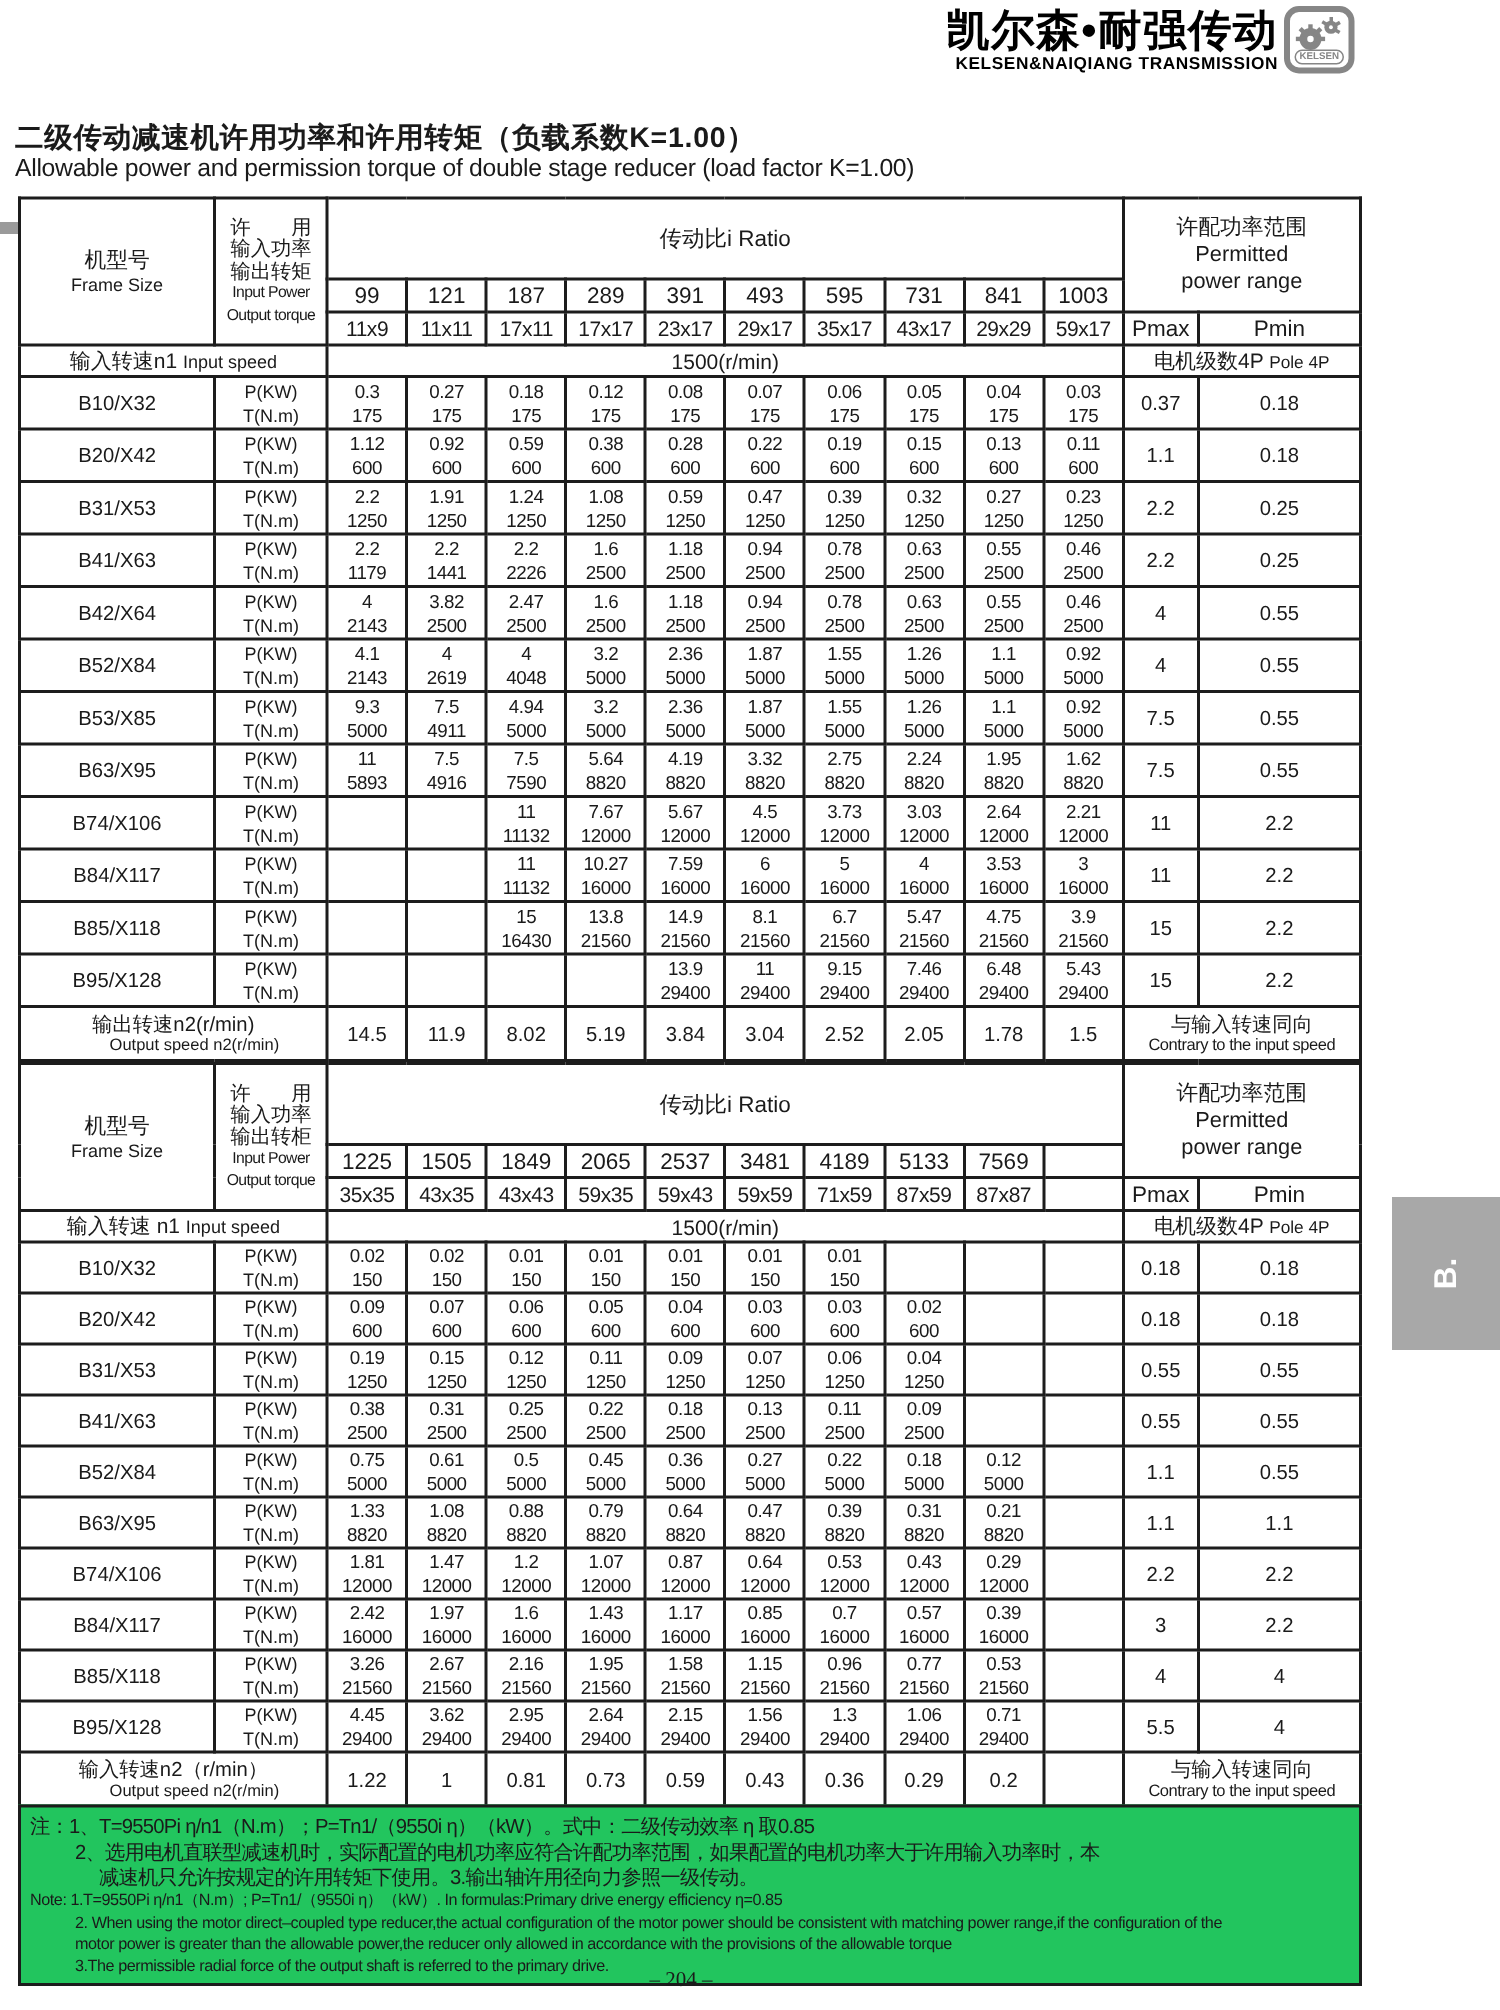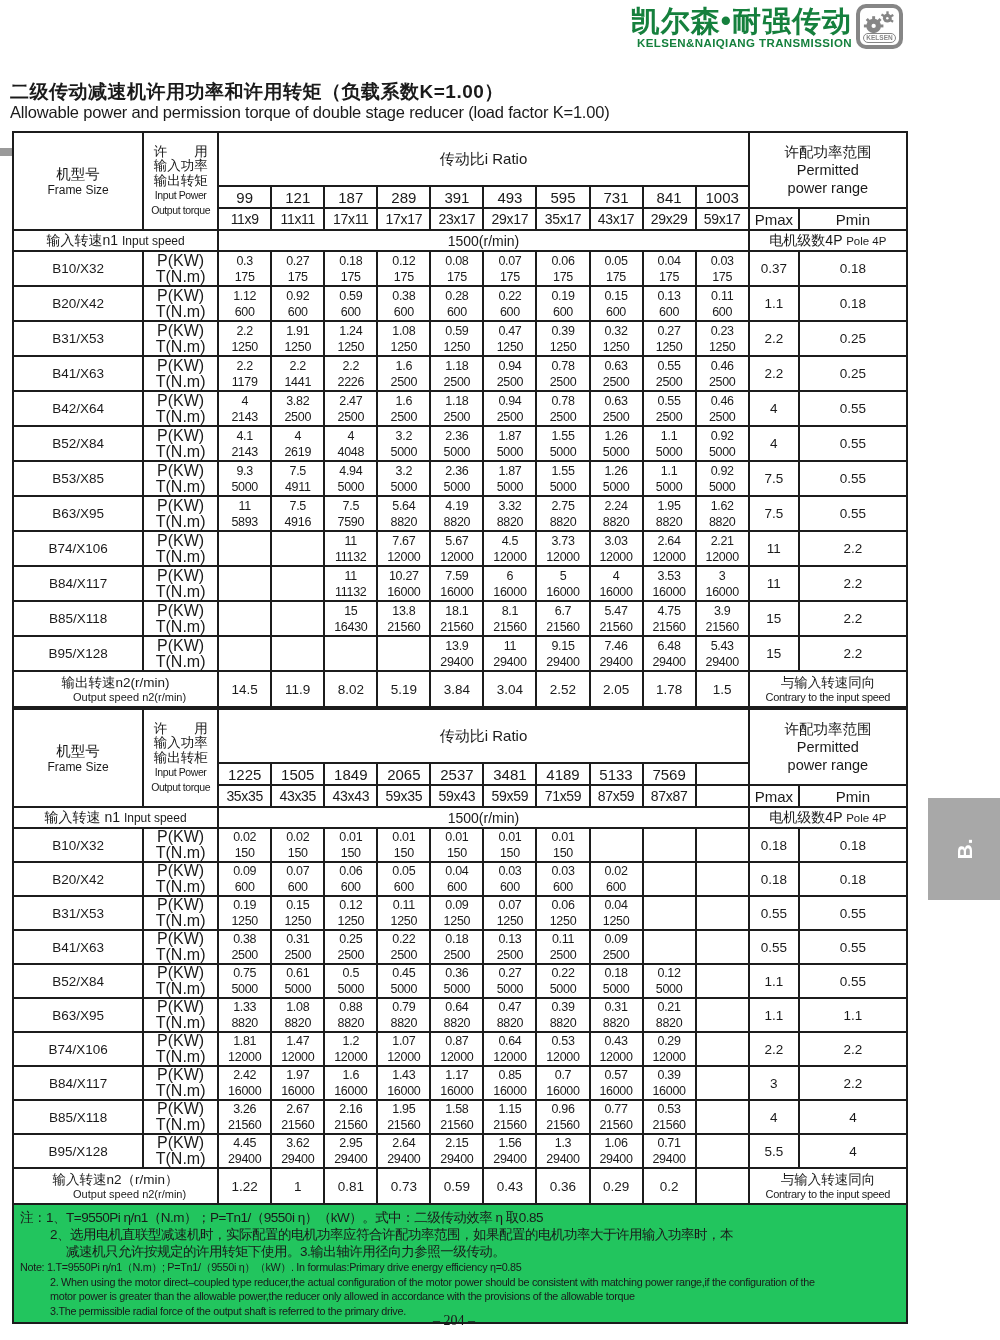--- a/index.html
+++ b/index.html
@@ -1,20 +1,20 @@
 <!DOCTYPE html>
 <html><head>
 <meta charset="utf-8">
 <style>
   * { margin:0; padding:0; box-sizing:border-box; }
   body { background:#e8e8e8; font-family:"Liberation Sans","DejaVu Sans",sans-serif; }
   .page { position:relative; width:1000px; height:1340px; background:#ffffff; color:#1a1a1a; margin:0 auto; overflow:hidden; }
 
   
-  .brand { position:absolute; top:6px; right:148px; text-align:right; color:#15803d; }
+  .brand { position:absolute; top:6px; right:148px; text-align:right; color:#000000; }
   .brand-cn { font-size:29px; font-weight:bold; letter-spacing:1px; line-height:30px; }
   .brand-en { font-size:11.5px; font-weight:bold; letter-spacing:0.4px; margin-top:1px; }
   .logo-box { position:absolute; top:4px; left:856px; width:47px; height:45px; border:4px solid #868686; border-radius:10px; background:#fff; }
   .logo-pill { position:absolute; bottom:2px; left:3px; right:3px; border:1.5px solid #868686; border-radius:5px; font-size:6.5px; font-weight:bold; color:#868686; text-align:center; line-height:8px; background:#fff; }
   .gray-bar { position:absolute; top:148px; left:0; width:906px; height:8px; background:#9a9a9a; }
 
   
   .title-cn { position:absolute; top:79px; left:10px; font-size:19px; font-weight:bold; letter-spacing:0.5px; }
   .title-en { position:absolute; top:103px; left:10px; font-size:16.5px; font-weight:normal; letter-spacing:-0.2px; }
 
@@ -28,21 +28,21 @@
   .cn14 { font-size:14.5px; line-height:18px; }
   .en12 { font-size:12px; line-height:14px; }
   .allow-cell div { line-height:14.5px; }
   .allow-cn { font-size:13.5px; }
   .allow-en { font-size:10.5px; letter-spacing:-0.4px; }
   .ratio-title { font-size:15px; }
   .ratio-num { font-size:15px; }
   .sub-ratio { font-size:14px; letter-spacing:-0.3px; }
   .pmaxmin { font-size:15px; }
   .model { font-size:13.5px; }
-  .units { font-size:16px; line-height:16px;margin-left:23px; }
+  .units { font-size:12px; line-height:16px;margin-left:23px; }
   .val .vline { font-size:12.5px; line-height:16px; min-height:16px; letter-spacing:-0.3px; }
   .plim { font-size:13.5px; }
   .speed-lbl .cn { font-size:14px; } .speed-lbl .en { font-size:12px; }
   .speed-val { font-size:14px; }
   .pole .cn { font-size:14px; } .pole .en { font-size:11.5px; }
   .oslabel .cn { font-size:13.5px; line-height:16px; } .oslabel .en { font-size:11px; line-height:13px;padding-left:28px; }
   .osval { font-size:13.5px; }
   .dir .cn { font-size:13.5px; line-height:16px; } .dir .en { font-size:11px; line-height:13px; letter-spacing:-0.3px; }
 
   
@@ -669,21 +669,21 @@
               </td>
               <td class="val">
                 <div class="vline">15</div>
                 <div class="vline">16430</div>
               </td>
               <td class="val">
                 <div class="vline">13.8</div>
                 <div class="vline">21560</div>
               </td>
               <td class="val">
-                <div class="vline">18.1</div>
+                <div class="vline">14.9</div>
                 <div class="vline">21560</div>
               </td>
               <td class="val">
                 <div class="vline">8.1</div>
                 <div class="vline">21560</div>
               </td>
               <td class="val">
                 <div class="vline">6.7</div>
                 <div class="vline">21560</div>
               </td>

